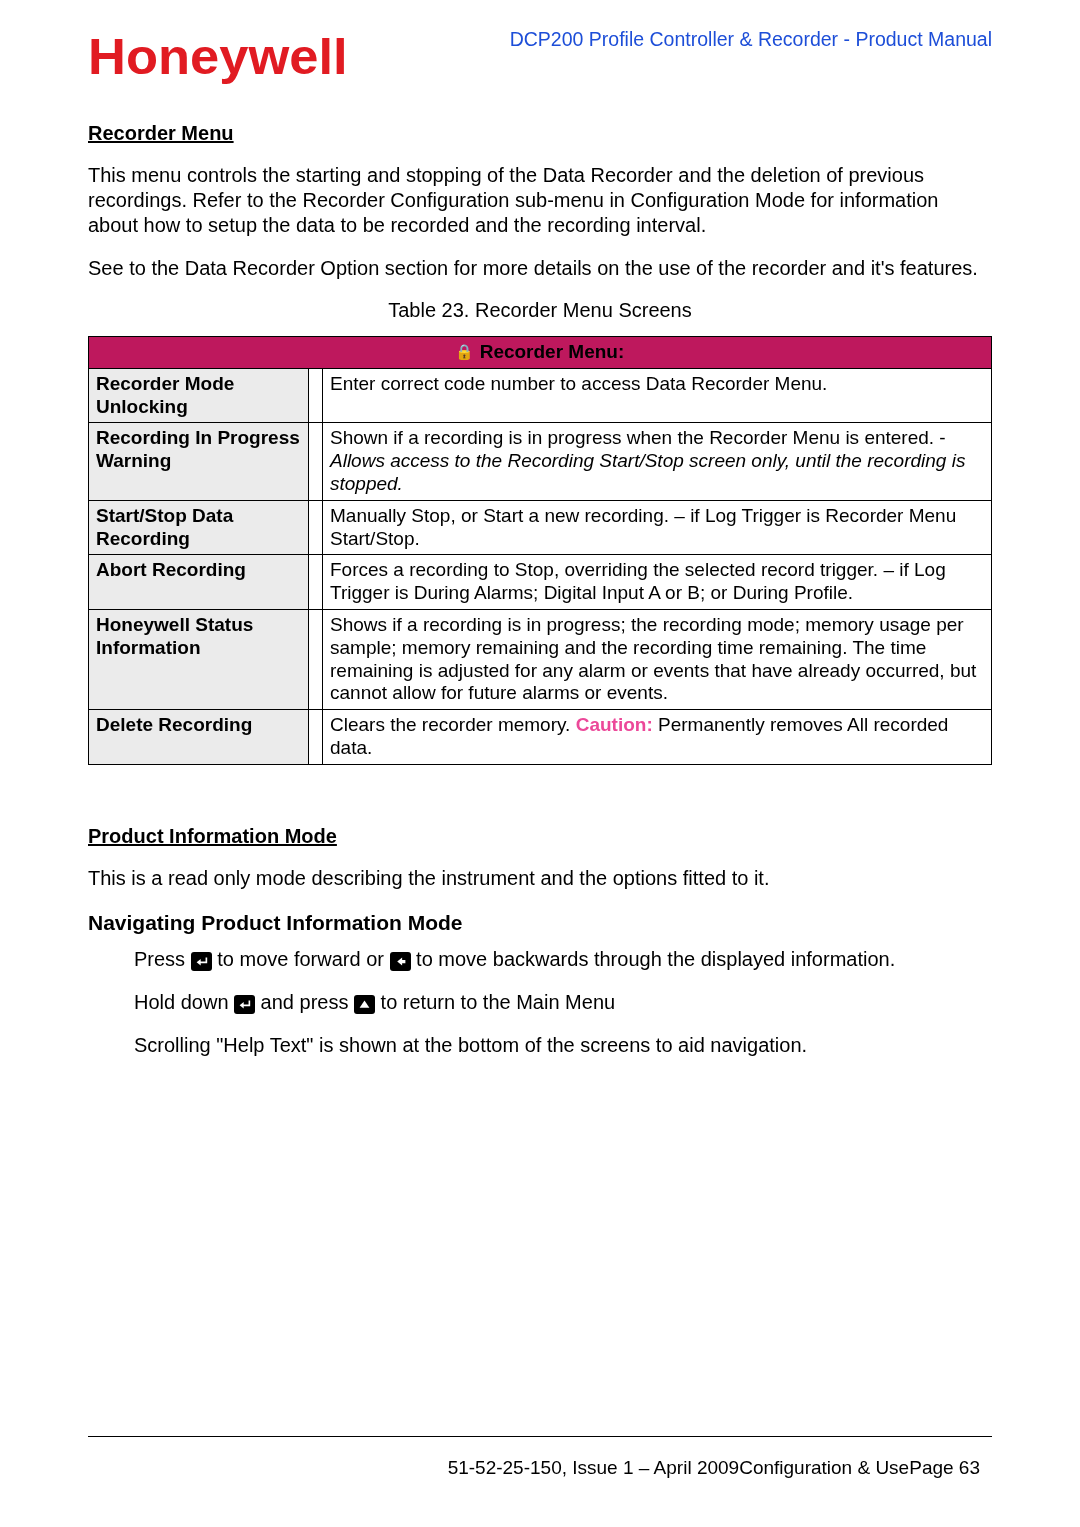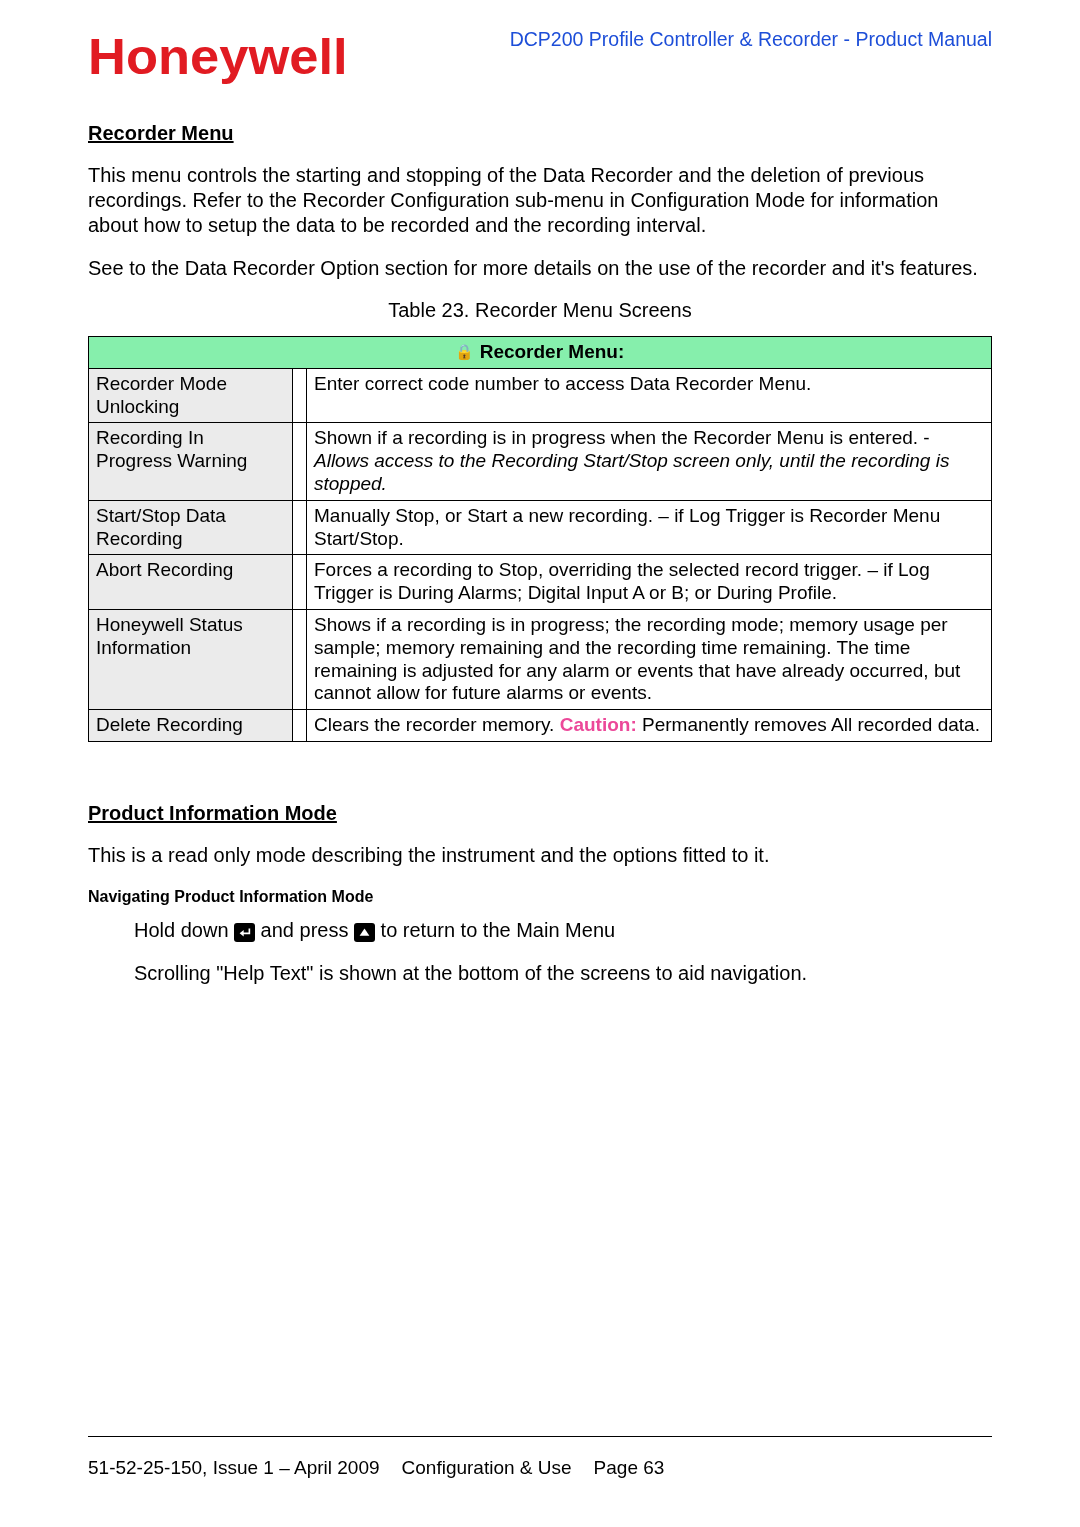--- a/index.html
+++ b/index.html
@@ -7,32 +7,32 @@
   .page { width: 1080px; height: 1527px; padding: 28px 88px 0 88px; position: relative; }
   .header-row { display: flex; align-items: flex-start; justify-content: space-between; margin-bottom: 36px; }
   .logo { font-family: Impact, "Arial Black", sans-serif; font-weight: 900; font-size: 50px; letter-spacing: 0px; color: #e11b22; transform: scaleX(1.05); transform-origin: left; }
   .doc-title { font-size: 19.5px; color: #1d4ed8; margin-bottom: 4px; margin-right: 0; }
   .section-h { font-size: 20px; font-weight: bold; margin: 32px 0 18px 0; text-decoration: underline; }
   .para { font-size: 20px; line-height: 1.25; margin-bottom: 18px; }
   .table-title { font-size: 20px; text-align: center; margin: 10px 0 14px 0; }
   table.recorder { width: 100%; border-collapse: collapse; }
   table.recorder th, table.recorder td { border: 1.5px solid #000; padding: 4px 7px; vertical-align: top; font-size: 19px; line-height: 1.2; }
   table.recorder td.spacer { width: 14px; padding: 0; }
-  table.recorder .header-cell { background: #86efac; font-weight: bold; font-size: 19px; margin-top: 44px; }
+  table.recorder .header-cell { background: #be185d; font-weight: bold; font-size: 19px; margin-top: 44px; }
   .lock { font-size: 15px; vertical-align: 1px; }
-  .left-col { width: 204px; font-weight: normal; background: #ebebeb; }
+  .left-col { width: 220px; font-weight: bold; background: #ebebeb; }
   .desc-col { background: #fff; }
   em { font-style: italic; }
   .caution { color: #ec4899; font-weight: bold; }
-  .subhead { font-size: 16px; font-weight: bold; margin: 20px 0 12px 0; }
+  .subhead { font-size: 21px; font-weight: bold; margin: 20px 0 12px 0; }
   .indent { margin-left: 46px; }
   .key-icon { display: inline-flex; align-items: center; justify-content: center; width: 21px; height: 19px; background: #000; color: #fff; border-radius: 3px; font-size: 12px; vertical-align: -2px; line-height: 1; }
   .key-icon svg { width: 13px; height: 13px; }
   .footer-line { position: absolute; left: 88px; right: 88px; bottom: 90px; border-top: 1.5px solid #000; }
-  .footer { position: absolute; left: 88px; right: 88px; bottom: 48px; display: flex; justify-content: flex-start; font-size: 19px; gap: 22px; }
+  .footer { position: absolute; left: 88px; right: 100px; bottom: 48px; display: flex; justify-content: flex-end; font-size: 19px; }
 </style>
 </head>
 <body>
 
 <div class="page">
 
   <div class="header-row">
     <div class="logo">Honeywell</div>
     <div class="doc-title">DCP200 Profile Controller &amp; Recorder - Product Manual</div>
   </div>
@@ -88,20 +88,31 @@
     </tr>
   </tbody>
     </table>
 
   <div class="section-h" style="margin-top:60px;">Product Information Mode</div>
 
   <p class="para">This is a read only mode describing the instrument and the options fitted to it.</p>
 
   <div class="subhead">Navigating Product Information Mode</div>
 
+  <p class="para indent">
+    <span>Press </span><span class="key-icon">
+        <svg viewBox="0 0 16 16" fill="white">
+          <path d="M3 3 L3 8 L9 8 L9 5 L14 9 L9 13 L9 10 L1 10 L1 3 Z" transform="scale(-1,1) translate(-16,0)"></path>
+        </svg>
+      </span><span>  to move forward or </span><span class="key-icon">
+        <svg viewBox="0 0 16 16" fill="white">
+          <polygon points="10,3 4,8 10,13 10,10 14,10 14,6 10,6"></polygon>
+        </svg>
+      </span><span>  to move backwards through the displayed information.</span>
+  </p>
 
   <p class="para indent">
     <span>Hold down </span><span class="key-icon">
         <svg viewBox="0 0 16 16" fill="white">
           <path d="M3 3 L3 8 L9 8 L9 5 L14 9 L9 13 L9 10 L1 10 L1 3 Z" transform="scale(-1,1) translate(-16,0)"></path>
         </svg>
       </span><span> and press </span><span class="key-icon">
         <svg viewBox="0 0 16 16" fill="white">
           <polygon points="8,3 14,12 2,12"></polygon>
         </svg>

